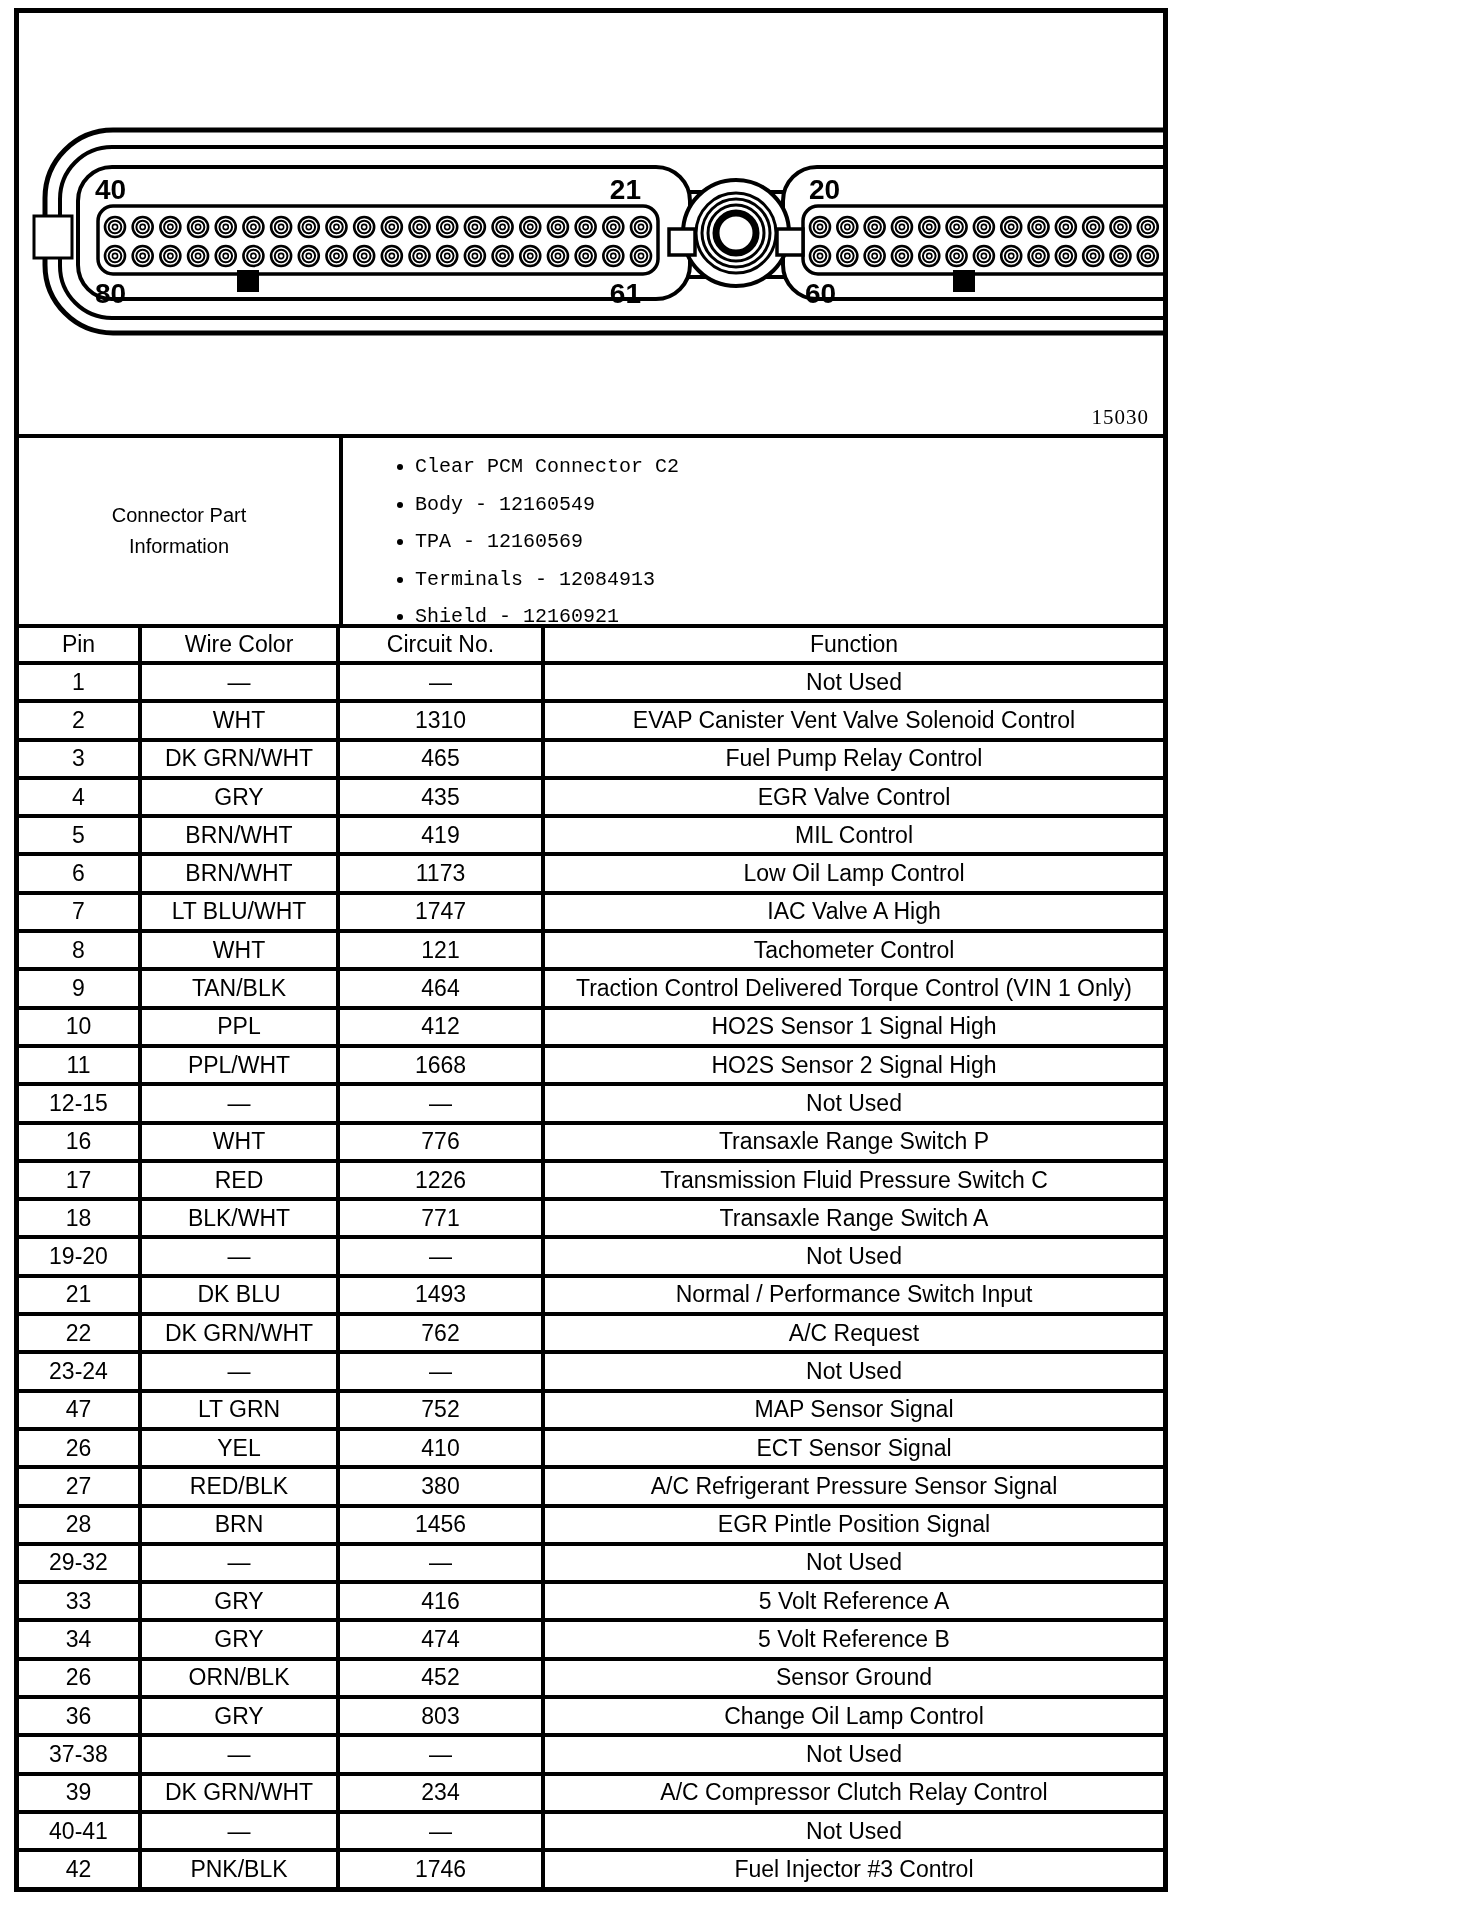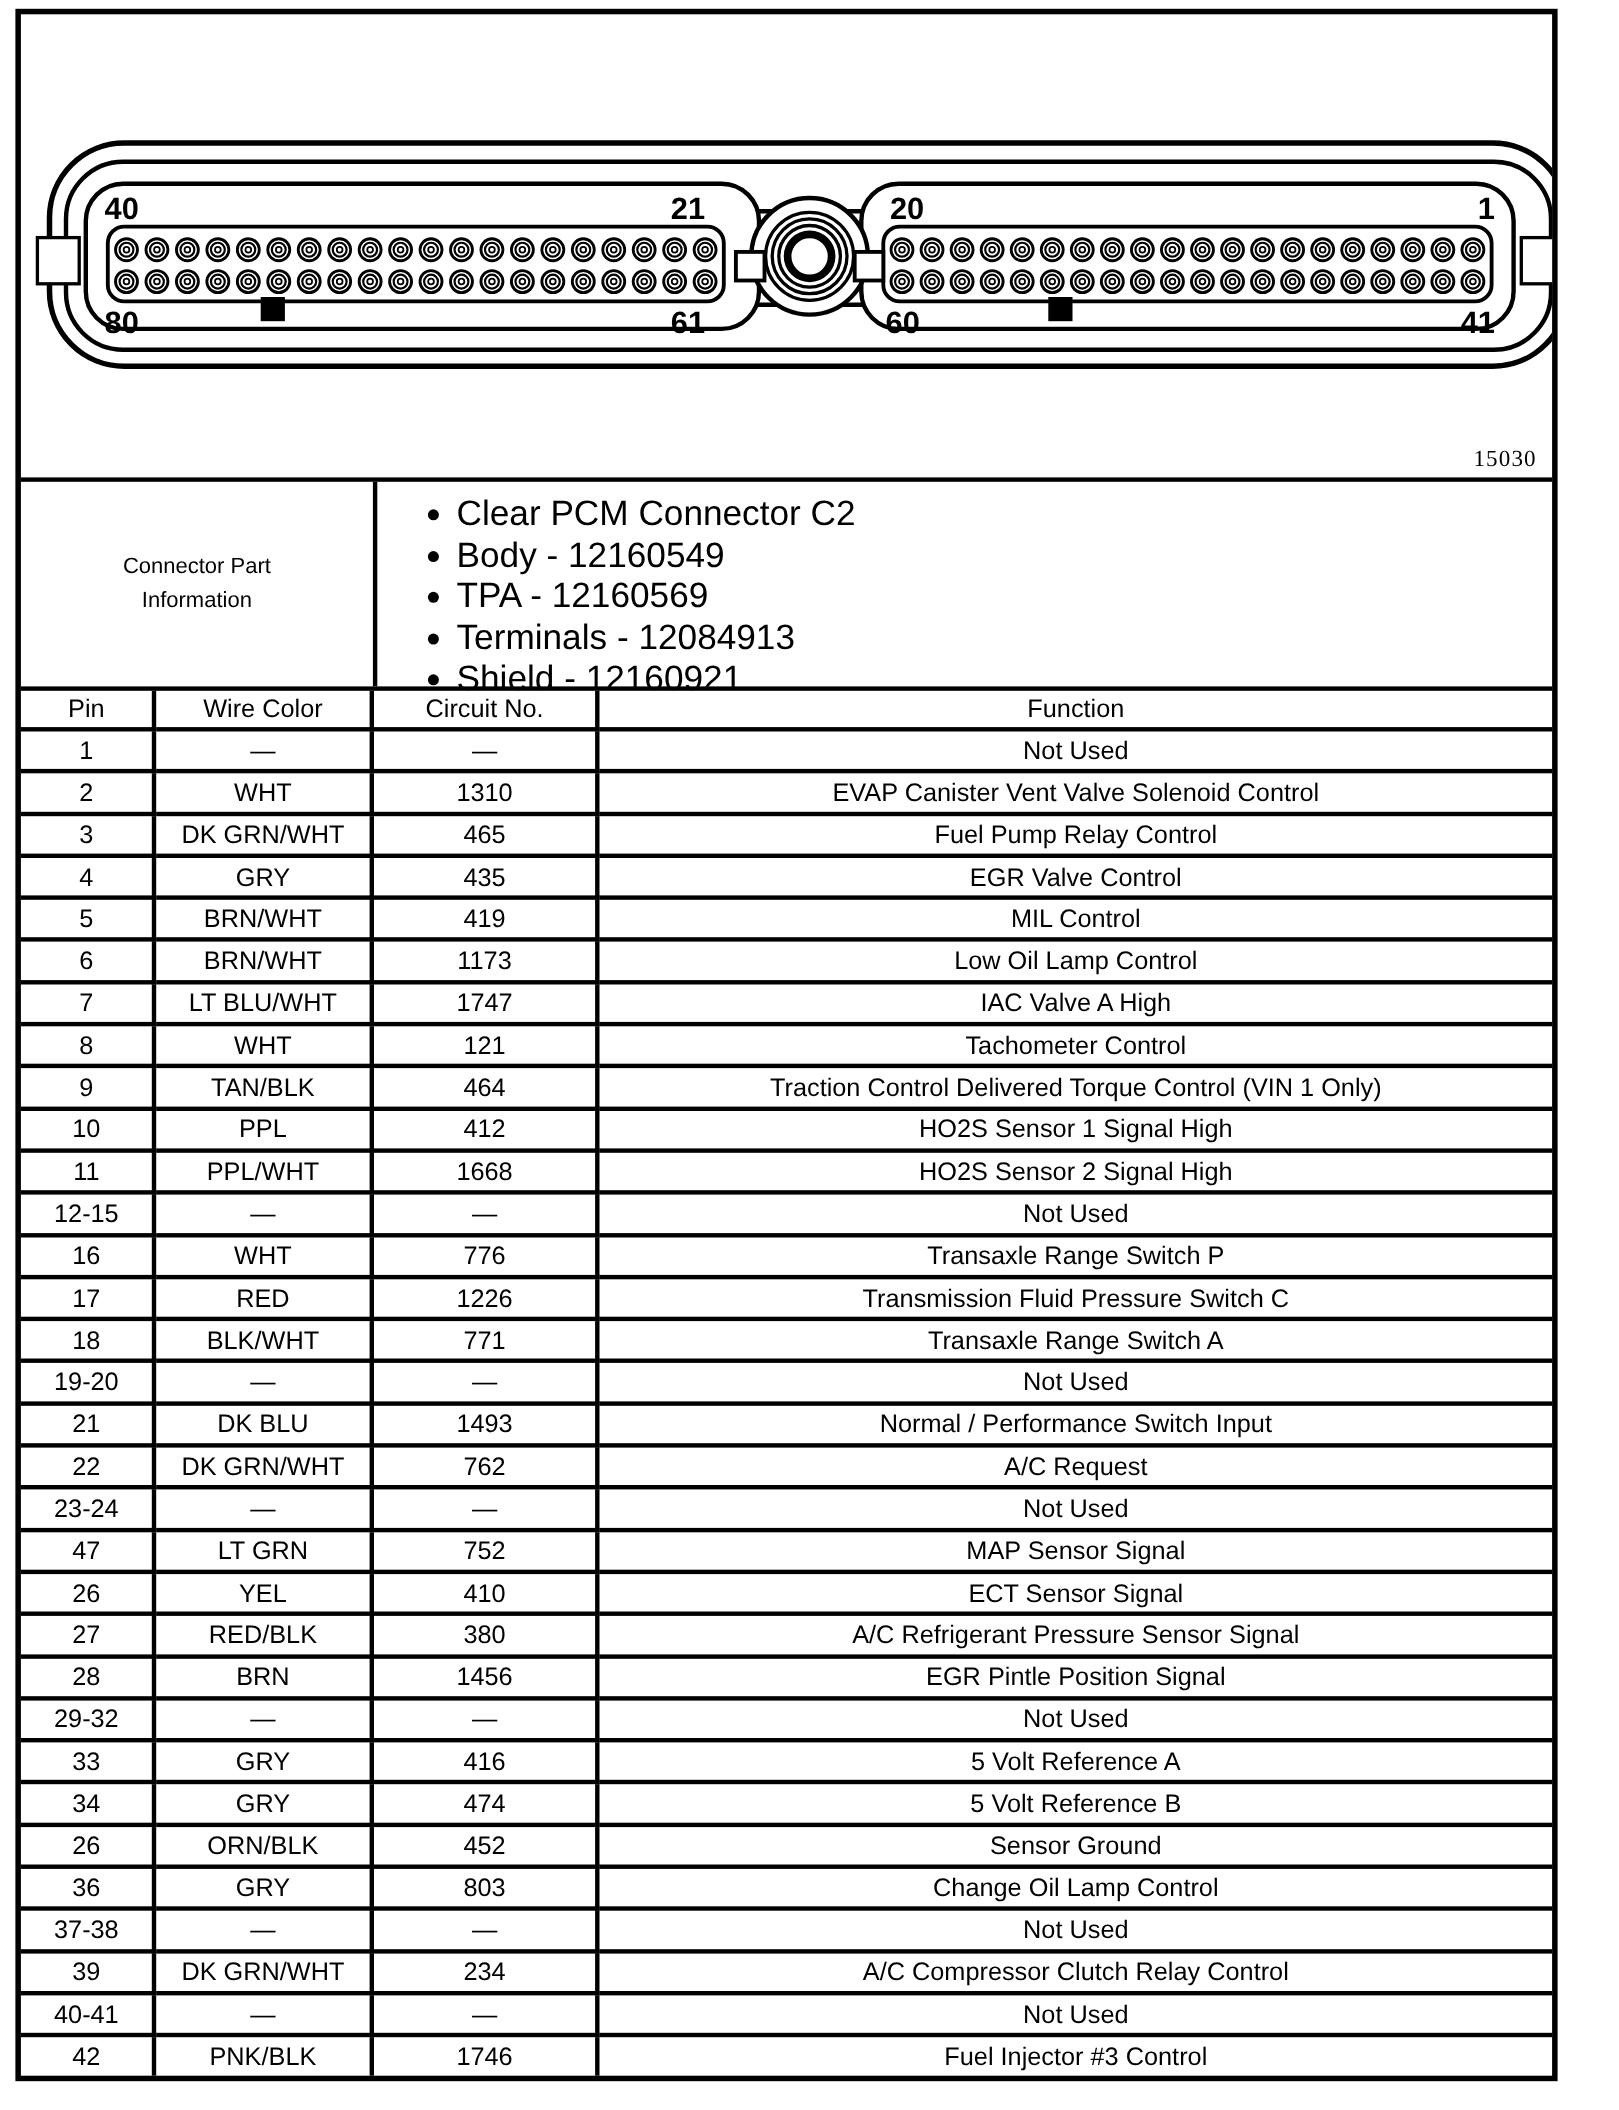--- a/index.html
+++ b/index.html
@@ -1,27 +1,27 @@
 <!DOCTYPE html>
 <html><head>
 <meta charset="utf-8">
 <style>
   html,body{margin:0;padding:0;background:#fff;}
   body{width:1472px;height:1918px;position:relative;font-family:"Liberation Sans",sans-serif;color:#000;}
-  .page{position:absolute;left:14px;top:8px;width:1402px;box-sizing:border-box;border:5px solid #000;background:#fff;}
+  .page{position:absolute;left:14px;top:8px;width:1154px;box-sizing:border-box;border:5px solid #000;background:#fff;}
   
   .figure{position:relative;height:421px;border-bottom:4px solid #000;overflow:hidden;}
   .figure svg{position:absolute;left:0;top:0;}
   .fig-number{position:absolute;right:14px;bottom:4px;font-size:21px;letter-spacing:1px;font-family:Liberation Serif, serif;}
   
   .partinfo{display:flex;height:186px;border-bottom:4px solid #000;box-sizing:content-box;}
   .pi-label{width:320px;flex:0 0 320px;border-right:4px solid #000;display:flex;align-items:center;justify-content:center;text-align:center;font-size:20px;line-height:31px;}
   .pi-list{flex:1;}
   .pi-list ul{margin:0;padding:10px 0 0 72px;}
-  .pi-list li{font-size:32px;line-height:37.6px;list-style-type:disc;}
+  .pi-list li{font-size:20px;line-height:37.6px;list-style-type:disc;font-family:Liberation Mono, monospace;}
   
   table.pinout{width:100%;border-collapse:collapse;table-layout:fixed;font-size:23px;}
   table.pinout th,table.pinout td{border:4px solid #000;padding:0;font-weight:normal;text-align:center;vertical-align:middle;overflow:hidden;white-space:nowrap;}
   table.pinout th{height:33px;border-top:none;}
   table.pinout td{height:34.3px;}
   table.pinout th:first-child,table.pinout td:first-child{border-left:none;}
   table.pinout th:last-child,table.pinout td:last-child{border-right:none;}
   table.pinout tr:last-child td{border-bottom:none;}
   td.fn,th.fn{text-align:left;padding-left:12px;}
   

